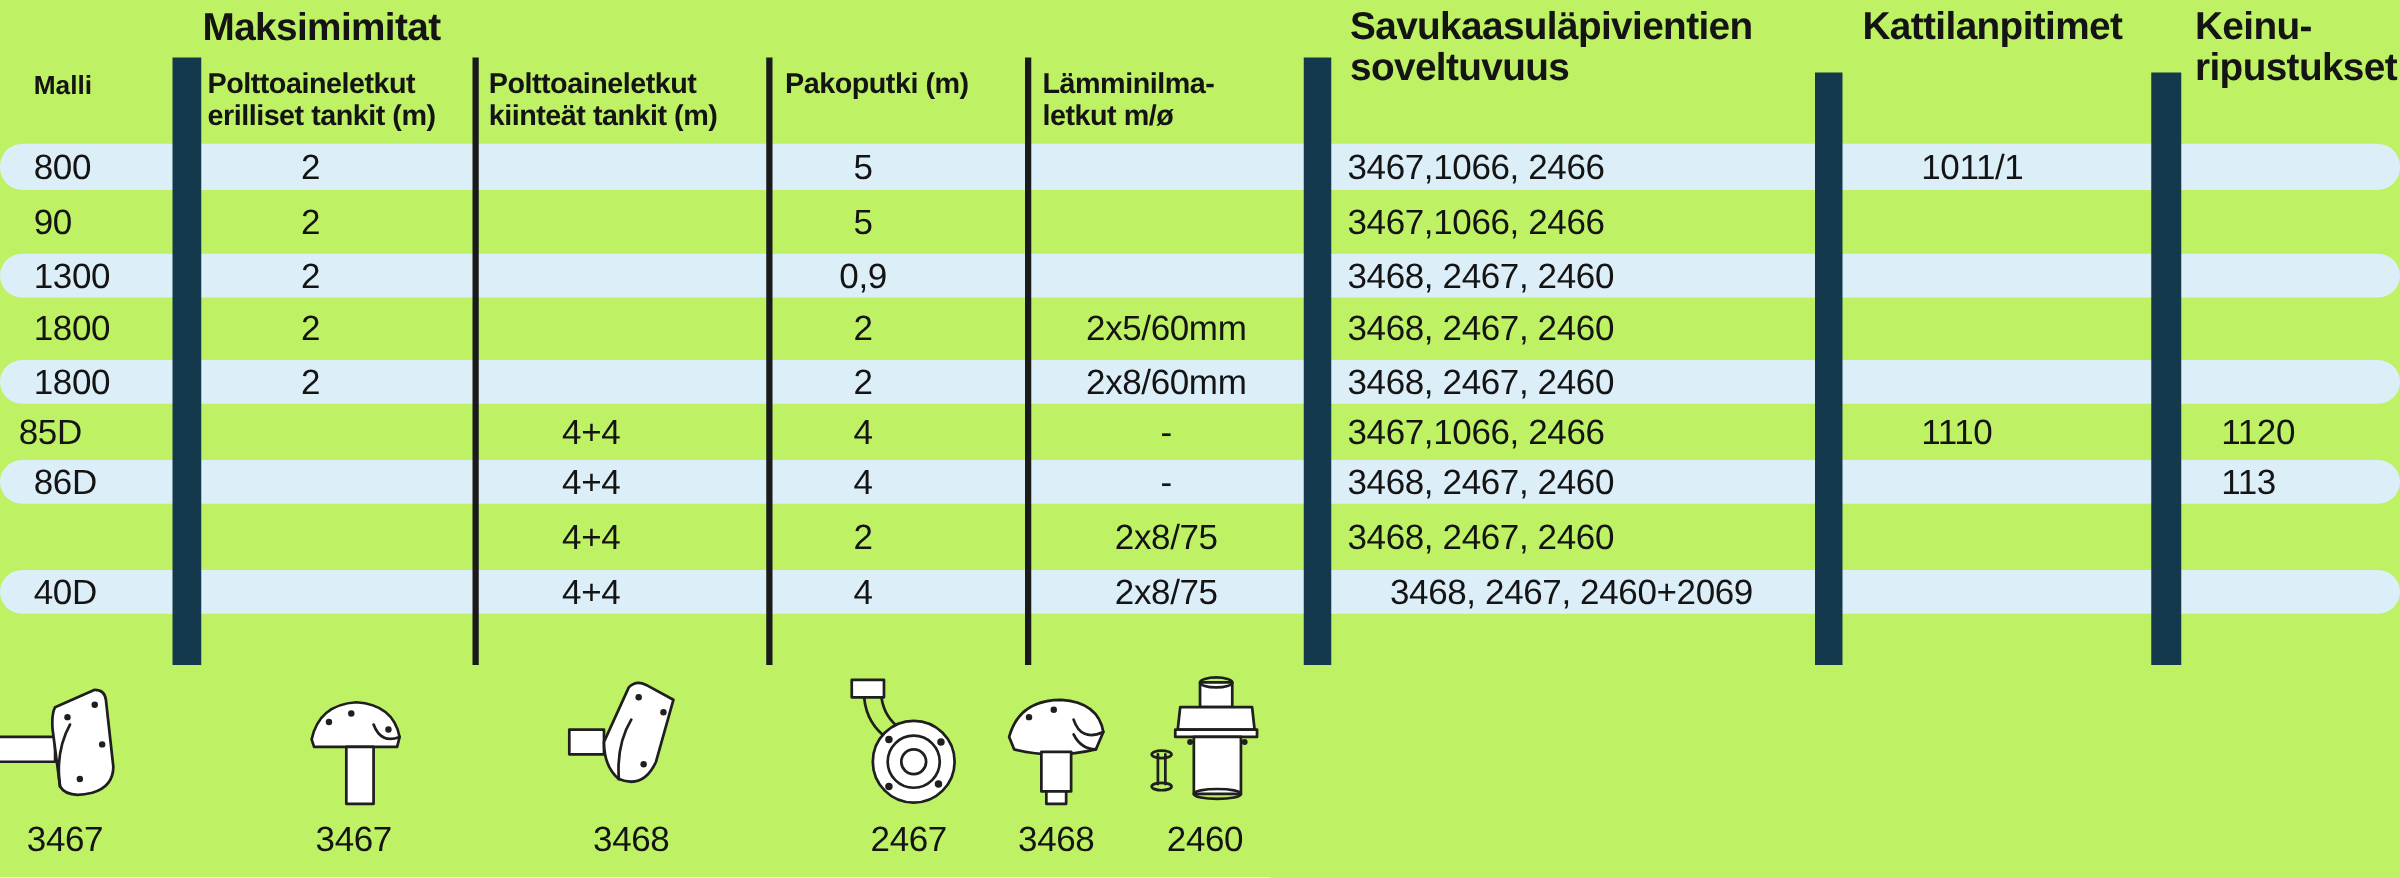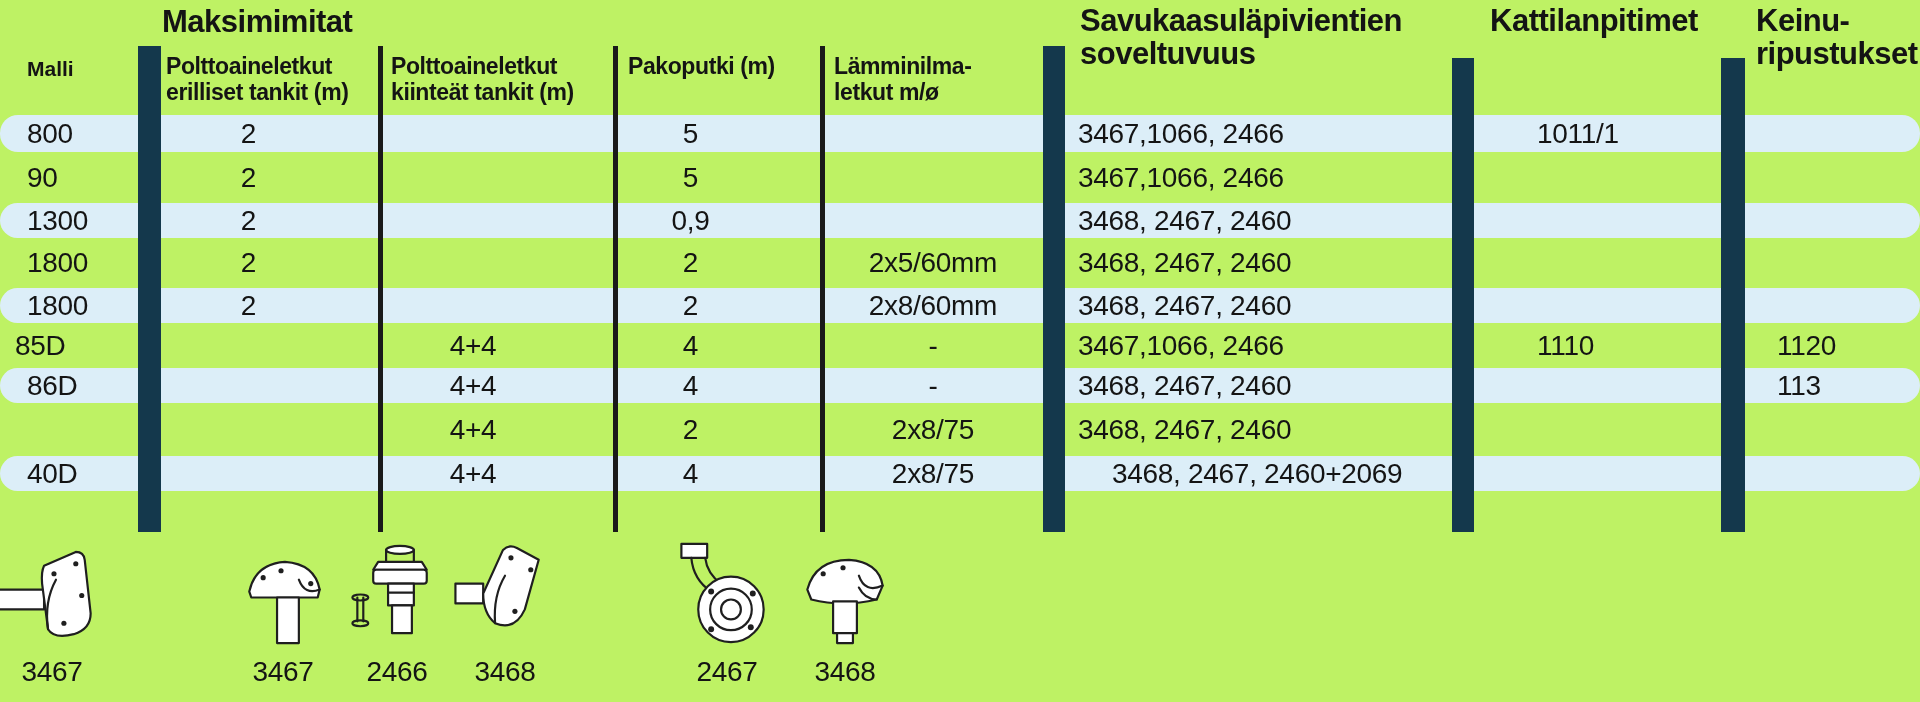--- a/index.html
+++ b/index.html
@@ -178,35 +178,20 @@
       <path class="wh" d="M26 52 Q32 24 62 22 Q92 24 97 50 L95 58 L28 58 Z"></path>
       <path d="M97 50 Q82 56 76 40"></path>
       <rect class="wh" x="54" y="58" width="22" height="46"></rect>
       <circle class="dot" cx="40" cy="38" r="2.6"></circle>
         <circle class="dot" cx="58" cy="31" r="2.6"></circle>
       <circle class="dot" cx="88" cy="44" r="2.6"></circle>
     </svg>
     <span class="cap">3467</span>
   </div>
 
-  <div class="figure" style="left:337px;">
-    <svg viewBox="0 0 120 115">
-      <ellipse class="wh" cx="63" cy="10" rx="14" ry="4"></ellipse>
-      <path d="M49 10 V22 M77 10 V22"></path>
-      <path class="wh" d="M41 22 H85 L90 30 H36 Z"></path>
-      <rect class="wh" x="36" y="30" width="54" height="14" rx="3"></rect>
-      <rect class="wh" x="51" y="44" width="26" height="22"></rect>
-      <path d="M51 53 H77"></path>
-      <rect class="wh" x="55" y="66" width="20" height="28"></rect>
-      <ellipse cx="23" cy="58" rx="8" ry="3"></ellipse>
-        <path d="M20 58 V82 M26 58 V82"></path>
-      <ellipse cx="23" cy="84" rx="8" ry="3"></ellipse>
-    </svg>
-    <span class="cap">2466</span>
-  </div>
 
   <div class="figure" style="left:445px;">
     <svg viewBox="0 0 120 115">
       <rect class="wh" x="10" y="44" width="28" height="20"></rect>
       <path class="wh" d="M38 54 L58 10 Q64 4 72 8 L94 20 L80 70 Q70 92 50 84 Q38 74 38 54 Z"></path>
       <path d="M50 84 Q48 56 60 36"></path>
       <circle class="dot" cx="66" cy="18" r="2.6"></circle>
         <circle class="dot" cx="86" cy="30" r="2.6"></circle>
       <circle class="dot" cx="70" cy="72" r="2.6"></circle>
     </svg>
@@ -235,14 +220,30 @@
       <path d="M98 46 Q80 54 74 36"></path>
       <path d="M92 60 Q80 60 74 48"></path>
       <rect class="wh" x="48" y="62" width="24" height="32"></rect>
       <rect class="wh" x="52" y="94" width="16" height="10"></rect>
       <circle class="dot" cx="38" cy="34" r="2.6"></circle>
         <circle class="dot" cx="58" cy="28" r="2.6"></circle>
     </svg>
     <span class="cap">3468</span>
   </div>
 
+  <div class="figure" style="left:904px;">
+    <svg viewBox="0 0 120 115">
+      <rect class="wh" x="56" y="6" width="26" height="20"></rect>
+      <ellipse cx="69" cy="6" rx="13" ry="4"></ellipse>
+      <path class="wh" d="M40 26 H98 L100 44 H38 Z"></path>
+      <rect class="wh" x="36" y="44" width="66" height="6"></rect>
+      <rect class="wh" x="51" y="50" width="38" height="46"></rect>
+      <ellipse cx="70" cy="96" rx="19" ry="4"></ellipse>
+      <ellipse cx="25" cy="64" rx="8" ry="3"></ellipse>
+        <path d="M22 64 V88 M28 64 V88"></path>
+      <ellipse cx="25" cy="90" rx="8" ry="3"></ellipse>
+      <circle class="dot" cx="48" cy="54" r="2.4"></circle>
+        <circle class="dot" cx="92" cy="54" r="2.4"></circle>
+    </svg>
+    <span class="cap">2460</span>
+  </div>
 
 </div>
 
 </body></html>

